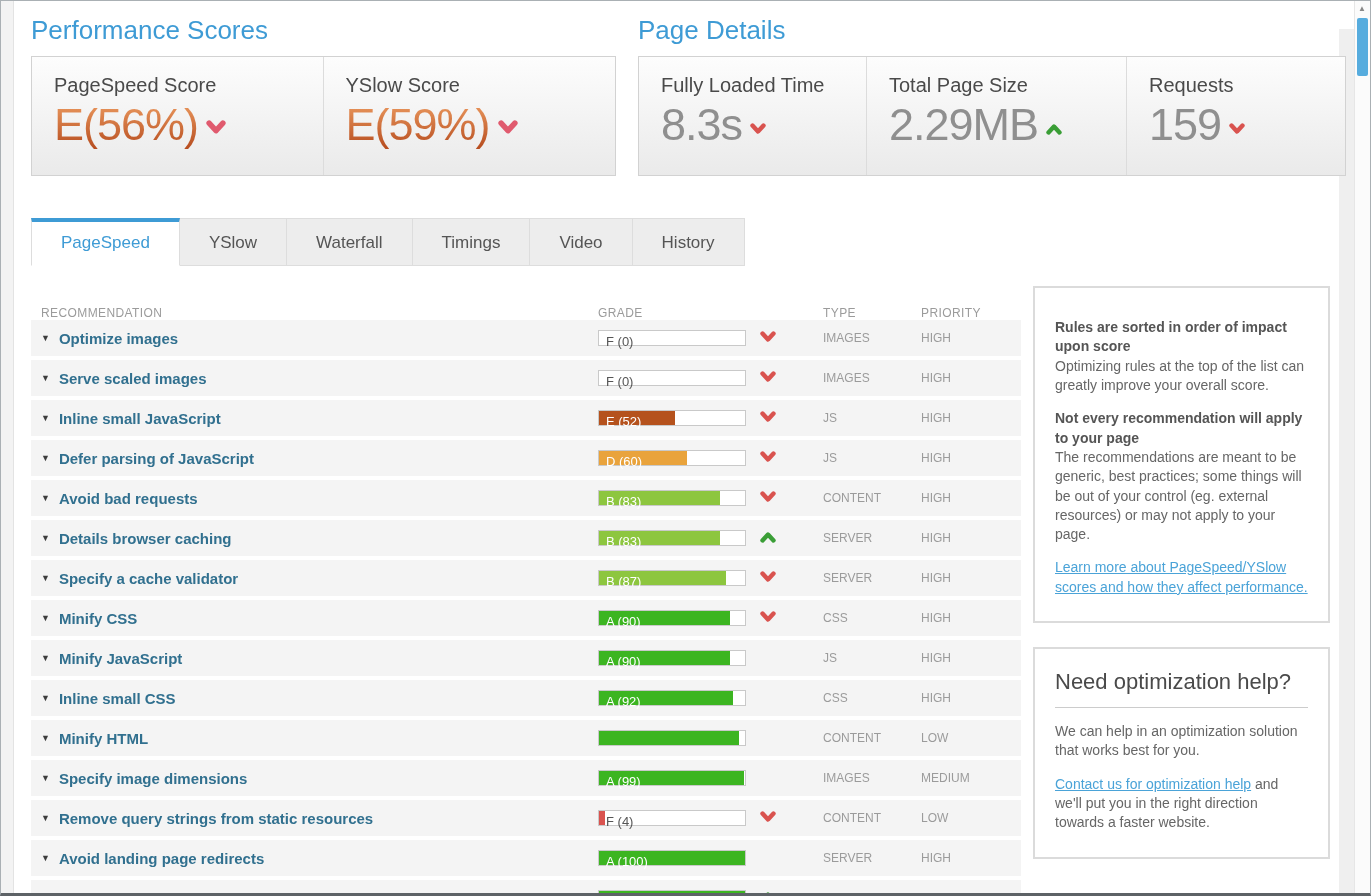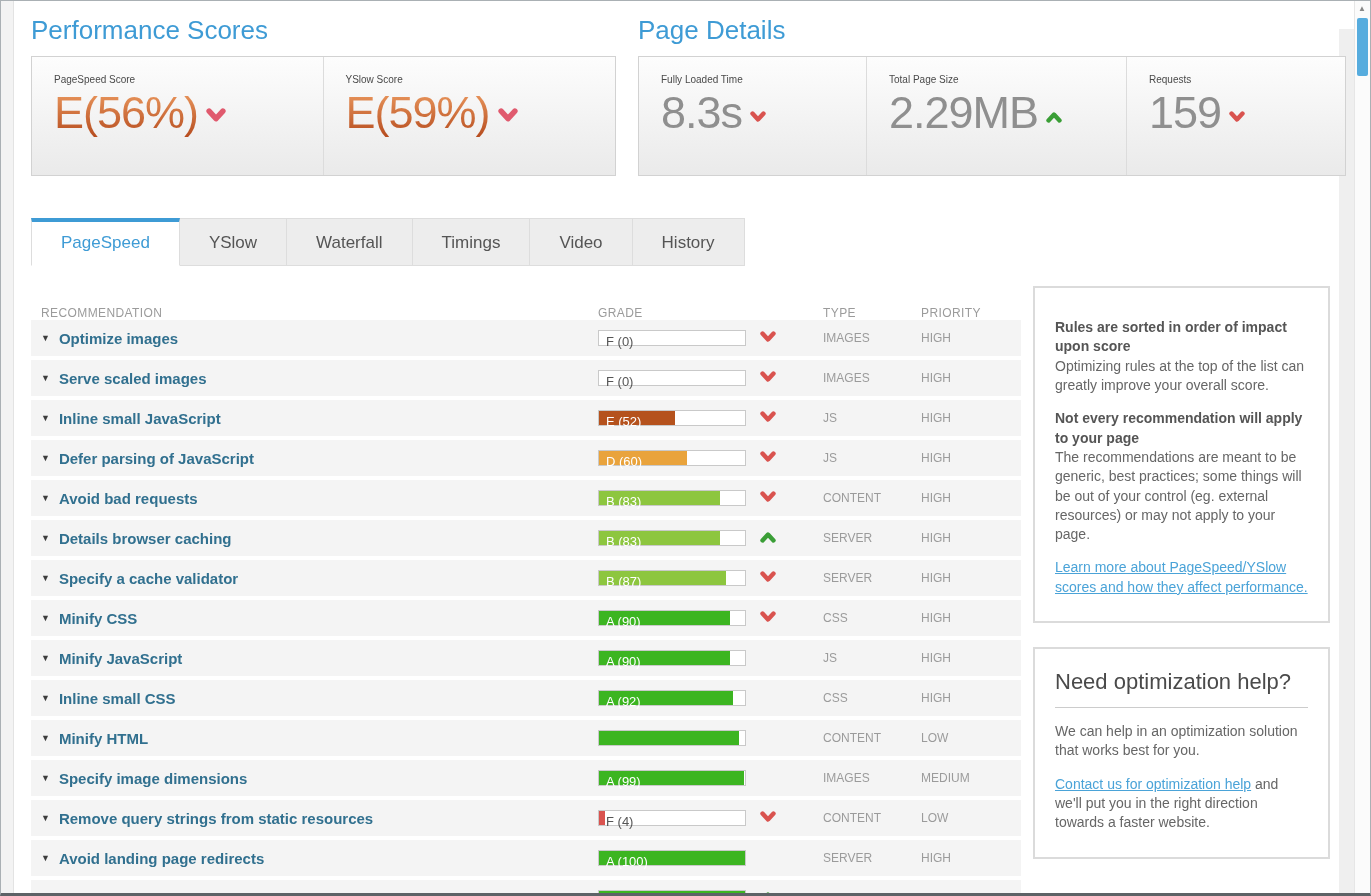--- a/index.html
+++ b/index.html
@@ -34,21 +34,21 @@
   .scores-card { width:585px; }
   .details-card { width:708px; }
 
   .cell { padding:17px 0 0 22px; border-right:1px solid #dcdcdc; }
   .cell:last-child { border-right:none; }
   .score-cell { width:50%; }
   .detail-cell-0 { width:228px; }
   .detail-cell-1 { width:260px; }
   .detail-cell-2 { flex:1; }
 
-  .cell-label { font-size:10px; color:#4a4a4a; }
+  .cell-label { font-size:20px; color:#4a4a4a; }
   .value-line { display:flex; align-items:center; margin-top:2px; }
   .score-value {
     font-size:45px; line-height:1.15; letter-spacing:-1px;
     background:linear-gradient(var(--score-top), var(--score-bottom));
     -webkit-background-clip:text; background-clip:text;
     color:transparent; -webkit-text-fill-color:transparent;
   }
   .detail-value { font-size:45px; line-height:1.15; color:#8f8f8f; letter-spacing:-1px; }
   .trend { display:inline-flex; align-items:center; }
   .trend-lg { margin-left:8px; margin-top:10px; cursor:pointer; }

